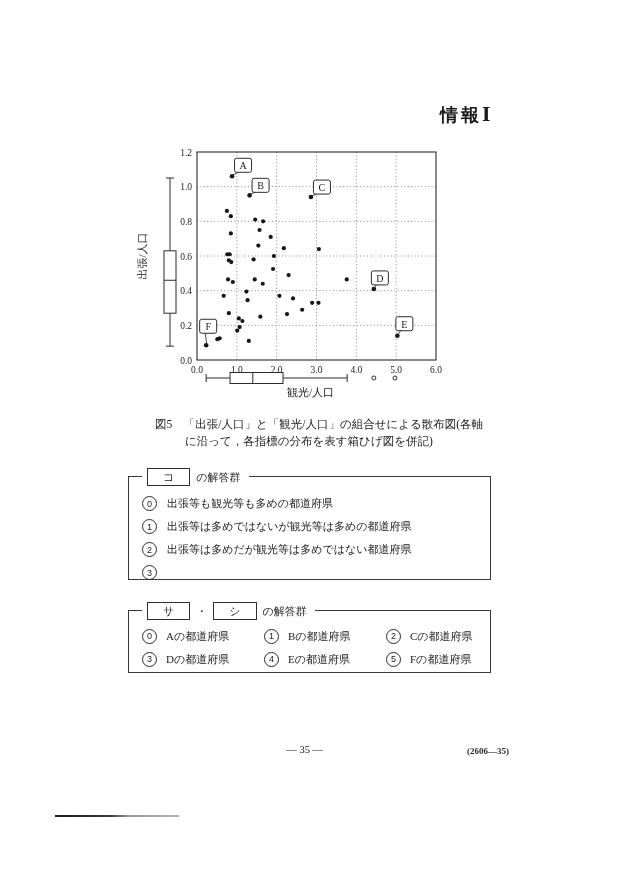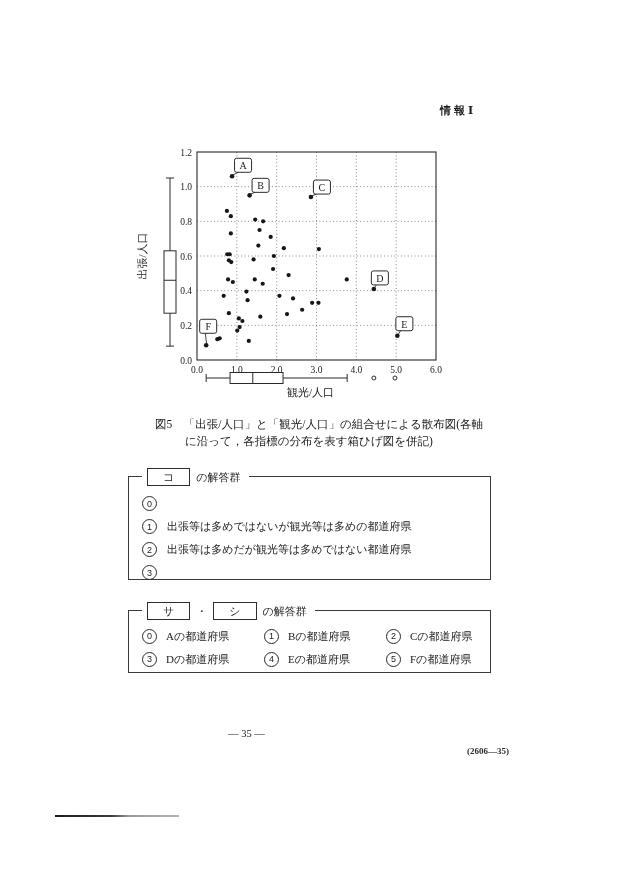--- a/index.html
+++ b/index.html
@@ -3,21 +3,21 @@
 <meta charset="utf-8">
 <style>
   html,body{margin:0;padding:0;}
   body{
     width:620px;height:876px;position:relative;background:#ffffff;
     font-family:"Liberation Serif","DejaVu Serif",serif;color:#1a1a1a;
     overflow:hidden;
   }
   .abs{position:absolute;}
   
-  #page-header{left:440px;top:103px;font-size:11px;font-weight:bold;letter-spacing:3px;}
+  #page-header{left:440px;top:103px;font-size:18px;font-weight:bold;letter-spacing:3px;}
   
   #chart-wrap{left:130px;top:138px;width:340px;height:268px;}
   svg text{font-family:"Liberation Serif","DejaVu Serif",serif;}
   .grid{stroke:#5a5a5a;stroke-width:0.7;stroke-dasharray:1,2.4;fill:none;}
   .frame{fill:none;stroke:#2b2b2b;stroke-width:1.1;}
   .tick{font-size:9.5px;fill:#1a1a1a;}
   .axis-label{font-size:11px;fill:#1a1a1a;}
   .callout-rect{fill:#ffffff;stroke:#2b2b2b;stroke-width:1;}
   .callout-text{font-size:10px;fill:#1a1a1a;}
   .tail{stroke:#2b2b2b;stroke-width:0.9;}
@@ -36,21 +36,21 @@
   .dot-sep{font-size:11px;}
   .ans-rows1{padding:15px 6px 0 13px;}
   .ans-row{display:flex;align-items:center;gap:10px;height:23px;font-size:11px;}
   .ans-grid{display:grid;grid-template-columns:122px 122px 110px;padding:14px 4px 0 13px;
     row-gap:1px;}
   .ans-cell{display:flex;align-items:center;gap:9px;height:22px;font-size:11px;}
   .cnum{display:inline-flex;width:13px;height:13px;border:1.2px solid #2a2a2a;border-radius:50%;
     align-items:center;justify-content:center;font-size:9px;flex:0 0 auto;
     font-family:"Liberation Sans","DejaVu Sans",sans-serif;}
   
-  #page-number{left:228px;top:728px;width:95px;text-align:left;font-size:10.5px;}
+  #page-number{left:228px;top:744px;width:95px;text-align:right;font-size:10.5px;}
   #doc-code{left:443px;top:746px;width:90px;text-align:center;font-size:9px;color:#2c2c2c;font-weight:bold;}
   
   #artifact-line{left:55px;top:815px;width:124px;height:2px;
     background:linear-gradient(to right,#1c1c1c 0%,#3a3a3a 45%,#9a9a9a 60%,#b5b5b5 100%);}
 </style>
 </head>
 <body>
 
 <div id="page-header" class="abs">情報Ⅰ</div>
 
@@ -171,20 +171,21 @@
 </div>
 
 <div id="ansbox1" class="ansbox">
   <div class="ansbox-title">
     <span class="kbox">コ</span>
     <span>の解答群</span>
   </div>
   <div class="ans-rows1">
     <div class="ans-row">
       <span class="cnum">0</span>
+      <span>出張等も観光等も多めの都道府県</span>
     </div>
     <div class="ans-row">
       <span class="cnum">1</span>
       <span>出張等は多めではないが観光等は多めの都道府県</span>
     </div>
     <div class="ans-row">
       <span class="cnum">2</span>
       <span>出張等は多めだが観光等は多めではない都道府県</span>
     </div>
     <div class="ans-row">

